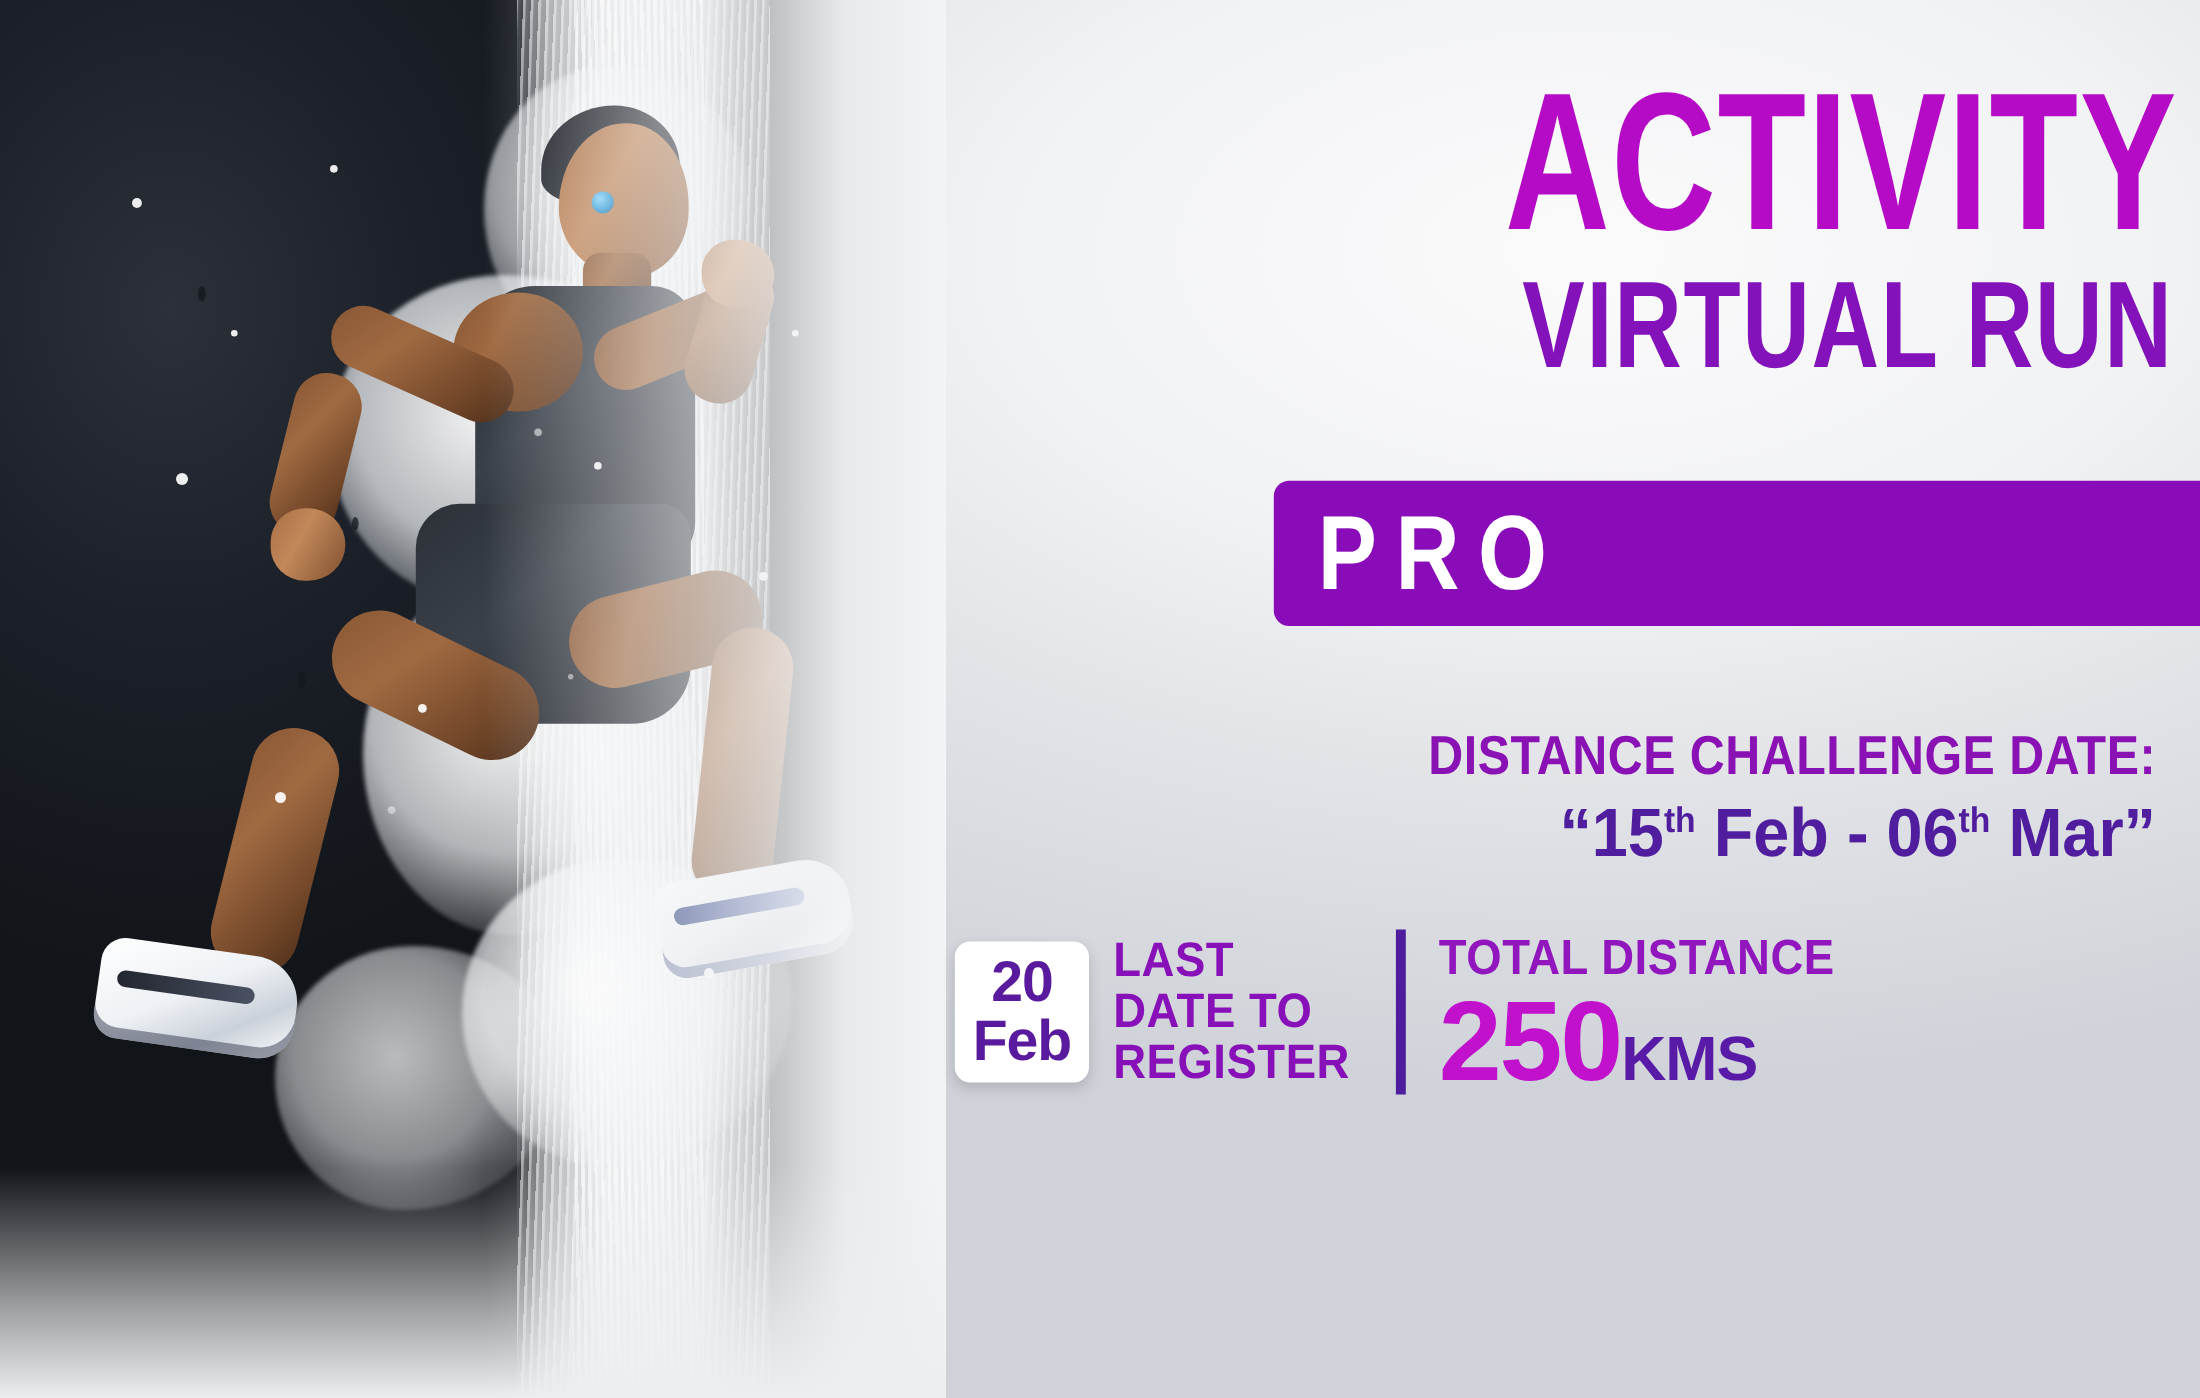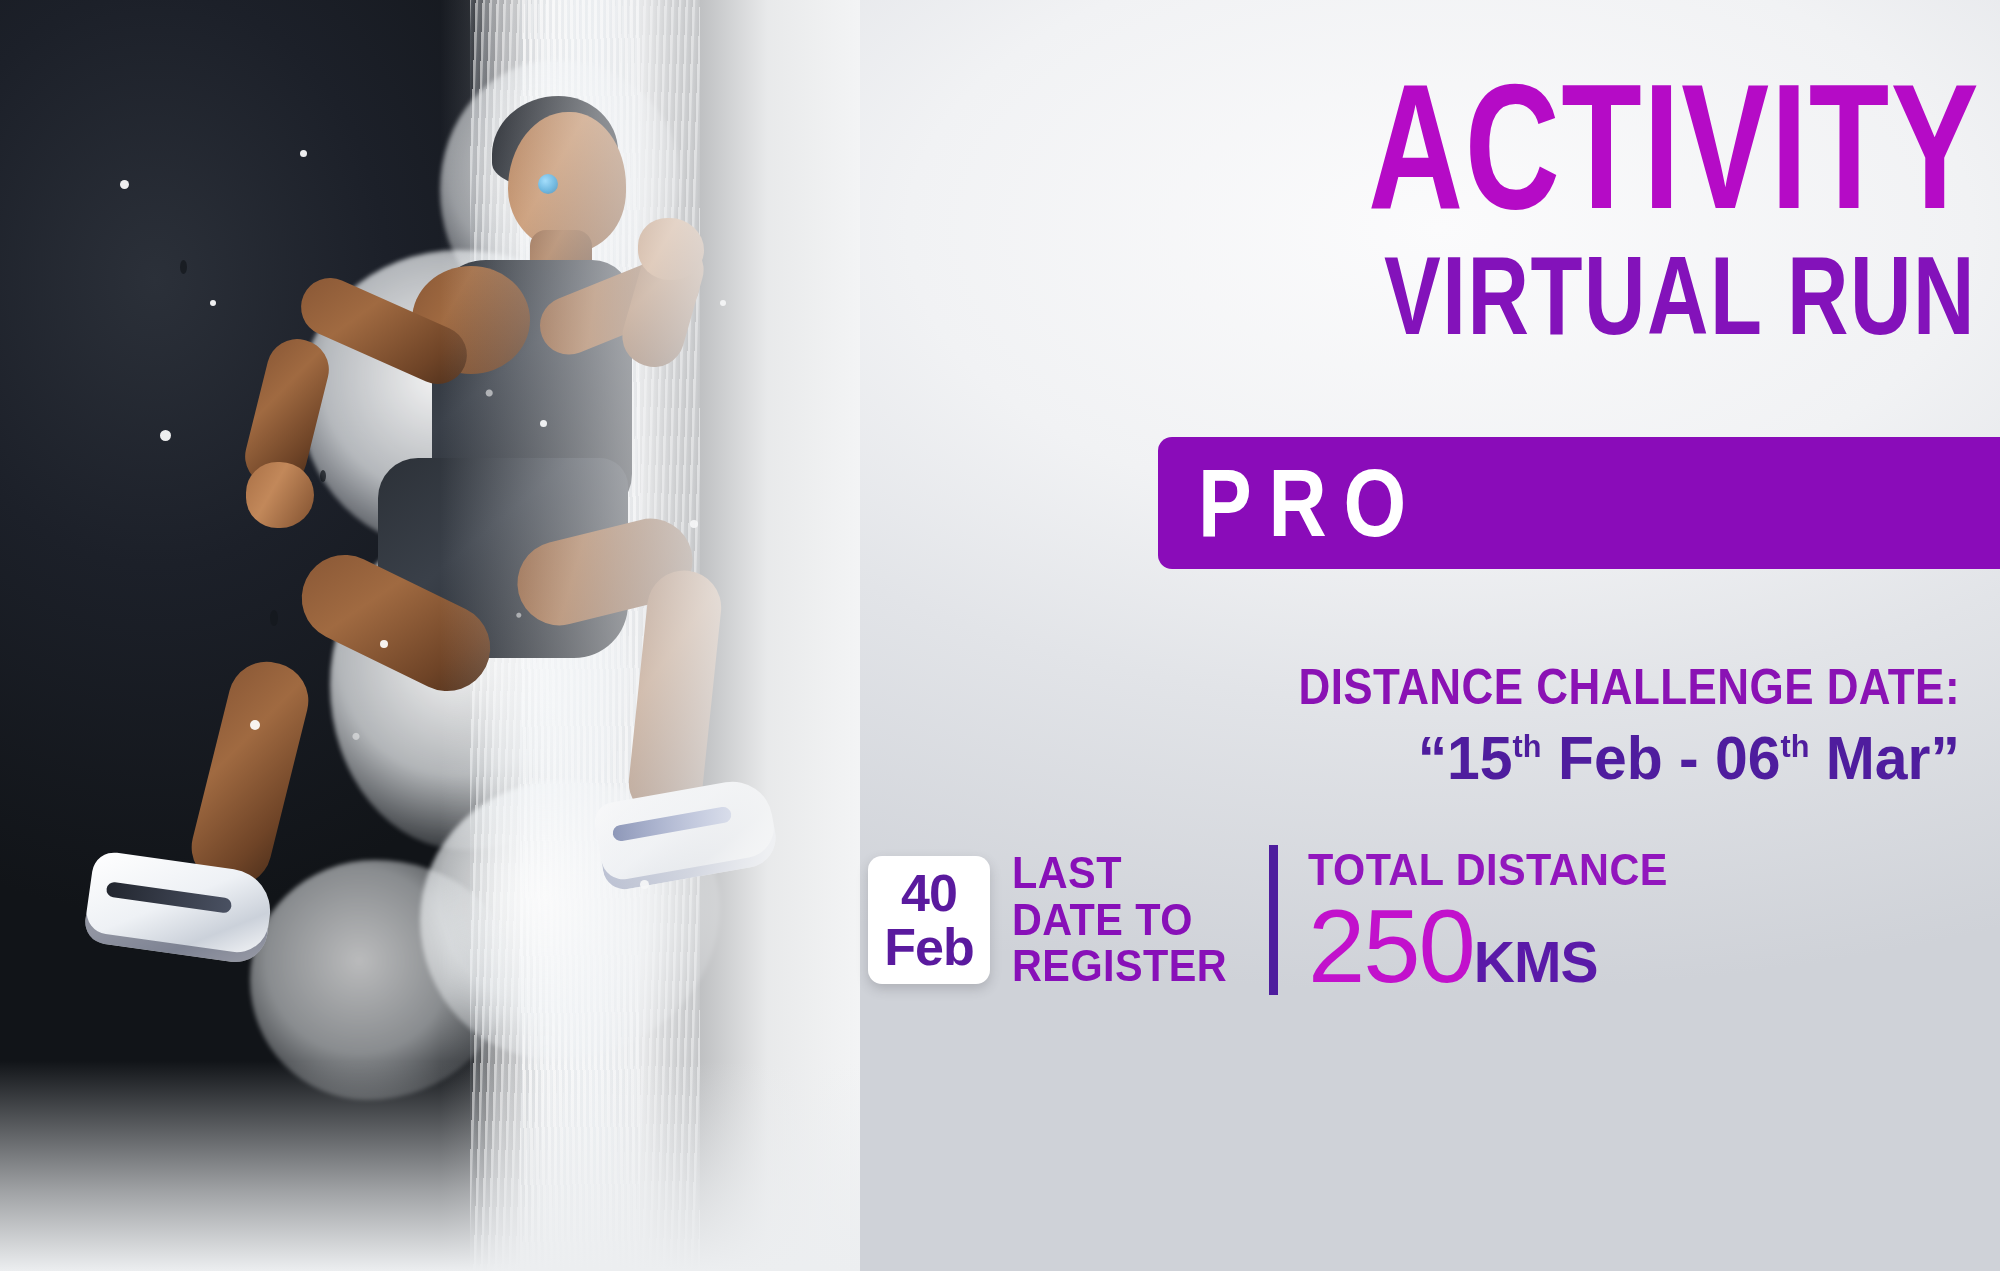--- a/index.html
+++ b/index.html
@@ -205,21 +205,21 @@
   .totals{ flex:1; }
   .totals-label{
     color:#9216bd; font-weight:700; font-size:45px; letter-spacing:0.5px;
     transform:scaleX(0.92); transform-origin:left center;
     white-space:nowrap;
   }
   .totals-value{
     white-space:nowrap; line-height:0.96; margin-top:2px;
   }
   .totals-num{
-    color:#c211cc; font-weight:400; font-size:103px; letter-spacing:-2px;
+    color:#c211cc; font-weight:700; font-size:103px; letter-spacing:-2px;
   }
   .totals-unit{
     color:#5a1aa8; font-weight:700; font-size:57px; letter-spacing:-1px;
   }
 
   .fee-bar{
     position:absolute; left:86px; right:82px; top:1092px; height:72px;
     background:#e3e5e8;
     display:flex; align-items:center; justify-content:center;
   }
@@ -303,21 +303,21 @@
 
     <div class="chal-date">
       <span>“</span><span>15</span><sup>th</sup>
       <span>Feb</span><span> - </span><span>06</span><sup>th</sup>
       <span>Mar</span><span>”</span>
     </div>
 
     <div class="stats">
 
       <div class="daycard">
-        <span class="d-num">40</span>
+        <span class="d-num">20</span>
         <span class="d-mon">Feb</span>
       </div>
 
       <div class="lastdate">
         <div>LAST</div>
         <div>DATE TO</div>
         <div>REGISTER</div>
       </div>
 
       <div class="divider"></div>

